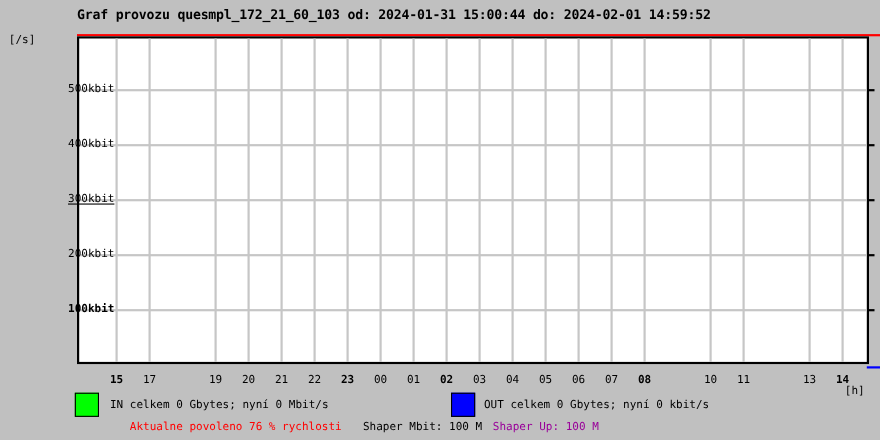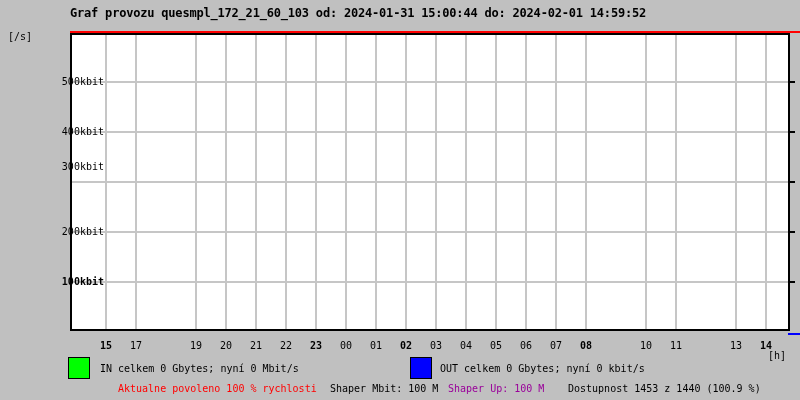--- a/index.html
+++ b/index.html
@@ -85,24 +85,23 @@
   <div class="blueline" style="background: rgb(0, 0, 255);"></div>
 
   <div class="unit-x">[h]</div>
 
   <div class="swatch" style="left: 68px; top: 357px; background: rgb(0, 255, 0);"></div>
   <div class="legend-label" style="left:100px;">IN celkem 0 Gbytes; nyní 0 Mbit/s</div>
 
   <div class="swatch" style="left: 410px; top: 357px; background: rgb(0, 0, 255);"></div>
   <div class="legend-label" style="left:440px;">OUT celkem 0 Gbytes; nyní 0 kbit/s</div>
 
-  <div class="status-item" style="left: 118px; color: rgb(255, 0, 0);">Aktualne povoleno 100 % rychlosti</div>
+  <div class="status-item" style="left: 118px; color: rgb(255, 0, 0);">Aktualne povoleno 76 % rychlosti</div>
   <div class="status-item" style="left: 330px; color: rgb(0, 0, 0);">Shaper Mbit: 100 M</div>
   <div class="status-item" style="left: 448px; color: rgb(153, 0, 153);">Shaper Up: 100 M</div>
-  <div class="status-item" style="left: 568px; color: rgb(0, 0, 0);">Dostupnost 1453 z 1440 (100.9 %)</div>
 
 <div class="xlabel bold" style="left: 106px;">15</div>
     <div class="xlabel" style="left: 136px;">17</div>
     <div class="xlabel" style="left: 196px;">19</div>
     <div class="xlabel" style="left: 226px;">20</div>
     <div class="xlabel" style="left: 256px;">21</div>
     <div class="xlabel" style="left: 286px;">22</div>
     <div class="xlabel bold" style="left: 316px;">23</div>
     <div class="xlabel" style="left: 346px;">00</div>
     <div class="xlabel" style="left: 376px;">01</div>
@@ -114,19 +113,19 @@
     <div class="xlabel" style="left: 556px;">07</div>
     <div class="xlabel bold" style="left: 586px;">08</div>
     <div class="xlabel" style="left: 646px;">10</div>
     <div class="xlabel" style="left: 676px;">11</div>
     <div class="xlabel" style="left: 736px;">13</div>
     <div class="xlabel bold" style="left: 766px;">14</div>
     <div class="ylabel" style="top: 75px;">500kbit</div>
     <div class="rtick" style="top: 81px;"></div>
     <div class="ylabel" style="top: 125px;">400kbit</div>
     <div class="rtick" style="top: 131px;"></div>
-    <div class="ylabel" style="top: 160px;">300kbit</div>
+    <div class="ylabel" style="top: 175px; text-decoration: underline;">300kbit</div>
     <div class="rtick" style="top: 181px;"></div>
     <div class="ylabel" style="top: 225px;">200kbit</div>
     <div class="rtick" style="top: 231px;"></div>
     <div class="ylabel" style="top: 275px; font-weight: bold;">100kbit</div>
     <div class="rtick" style="top: 281px;"></div>
   </div>
 
 </body></html>

